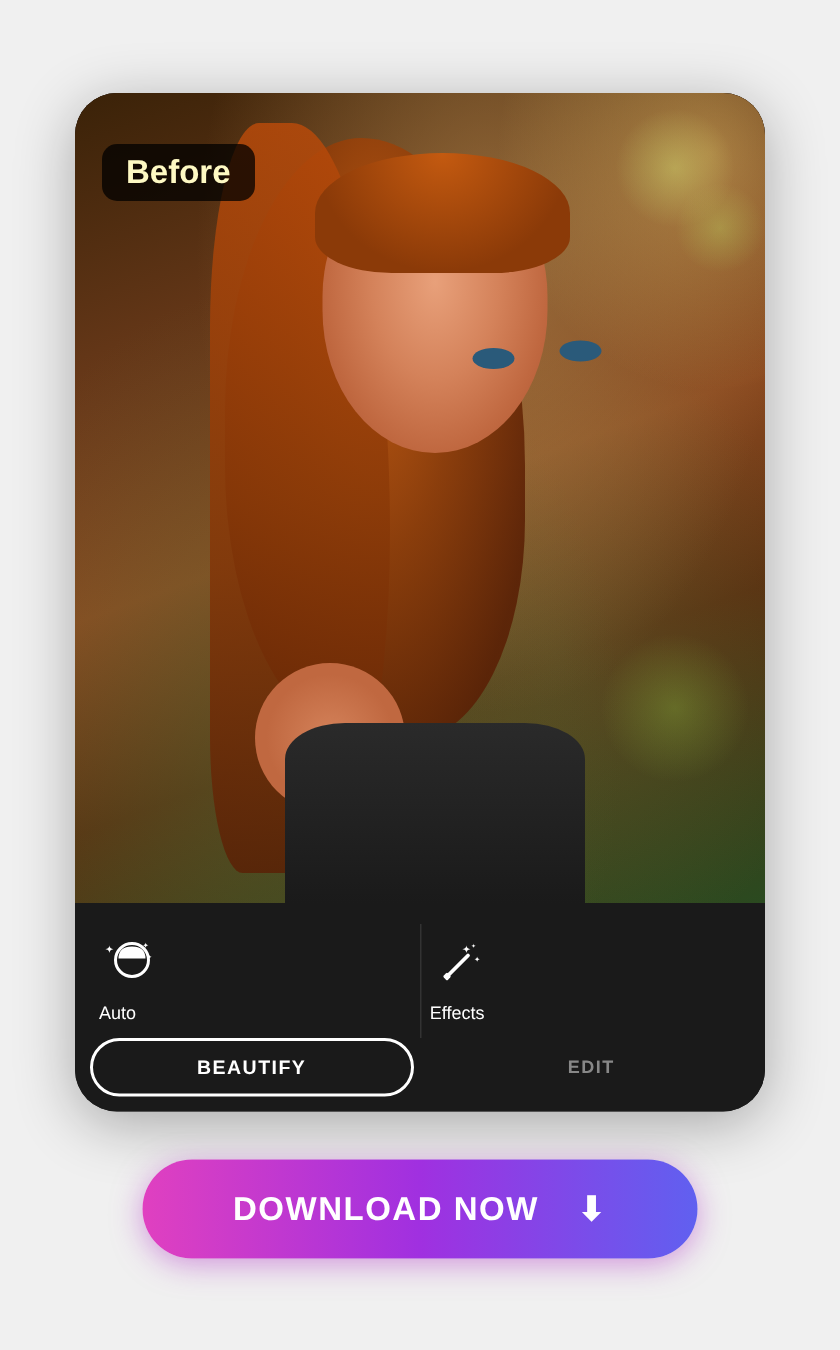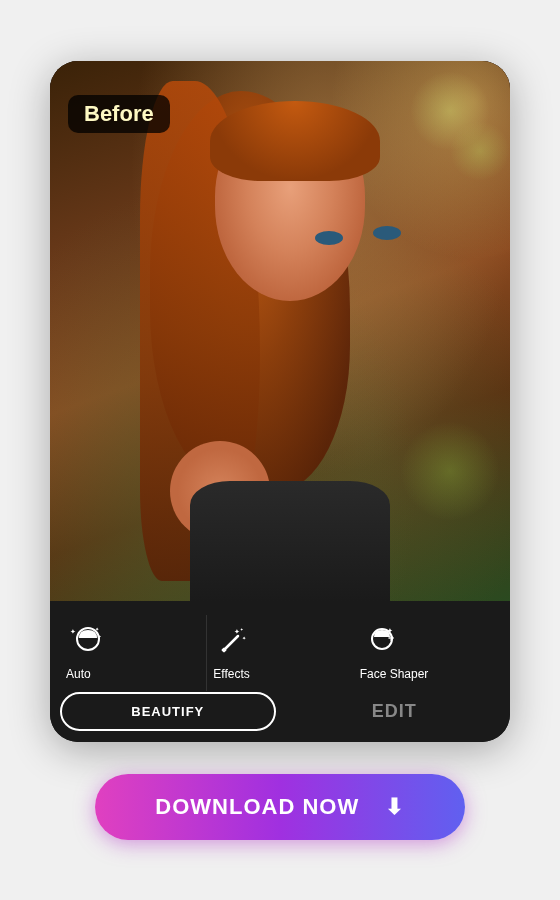--- a/index.html
+++ b/index.html
@@ -264,21 +264,21 @@
       font-weight: 700;
       padding: 10px 0;
       text-align: center;
       letter-spacing: 1px;
       cursor: pointer;
     }
 
     .tab-edit {
       flex: 1;
       color: #888;
-      font-size: 18px;
+      font-size: 12px;
       font-weight: 600;
       padding: 10px 0;
       text-align: center;
       letter-spacing: 1px;
       cursor: pointer;
     }
 
     
     .download-section {
       margin-top: 32px;
@@ -361,32 +361,20 @@
 
             <text x="18" y="12" font-size="7" fill="white">✦</text>
             <text x="26" y="18" font-size="5" fill="white">✦</text>
             <text x="24" y="9" font-size="4" fill="white">✦</text>
           </svg>
         </div>
         <span class="toolbar-label">Effects</span>
       </div>
 
 
-      <div class="toolbar-item">
-        <div class="toolbar-icon">
-          <svg viewBox="0 0 38 38" fill="white">
-            <circle cx="19" cy="17" r="10" fill="none" stroke="white" stroke-width="2"></circle>
-            <path d="M11 15 Q11 8 19 8 Q27 8 27 15" fill="white"></path>
-
-            <text x="24" y="11" font-size="7" fill="white">✦</text>
-            <path d="M26 16 L30 16 M28 14 L30 16 L28 18" stroke="white" stroke-width="1.5" fill="none" stroke-linecap="round"></path>
-          </svg>
-        </div>
-        <span class="toolbar-label">Face Shaper</span>
-      </div>
 
 
     </div>
 
     <div class="tab-row-inner">
       <div class="tab-beautify">BEAUTIFY</div>
       <div class="tab-edit">EDIT</div>
     </div>
   </div>
 

